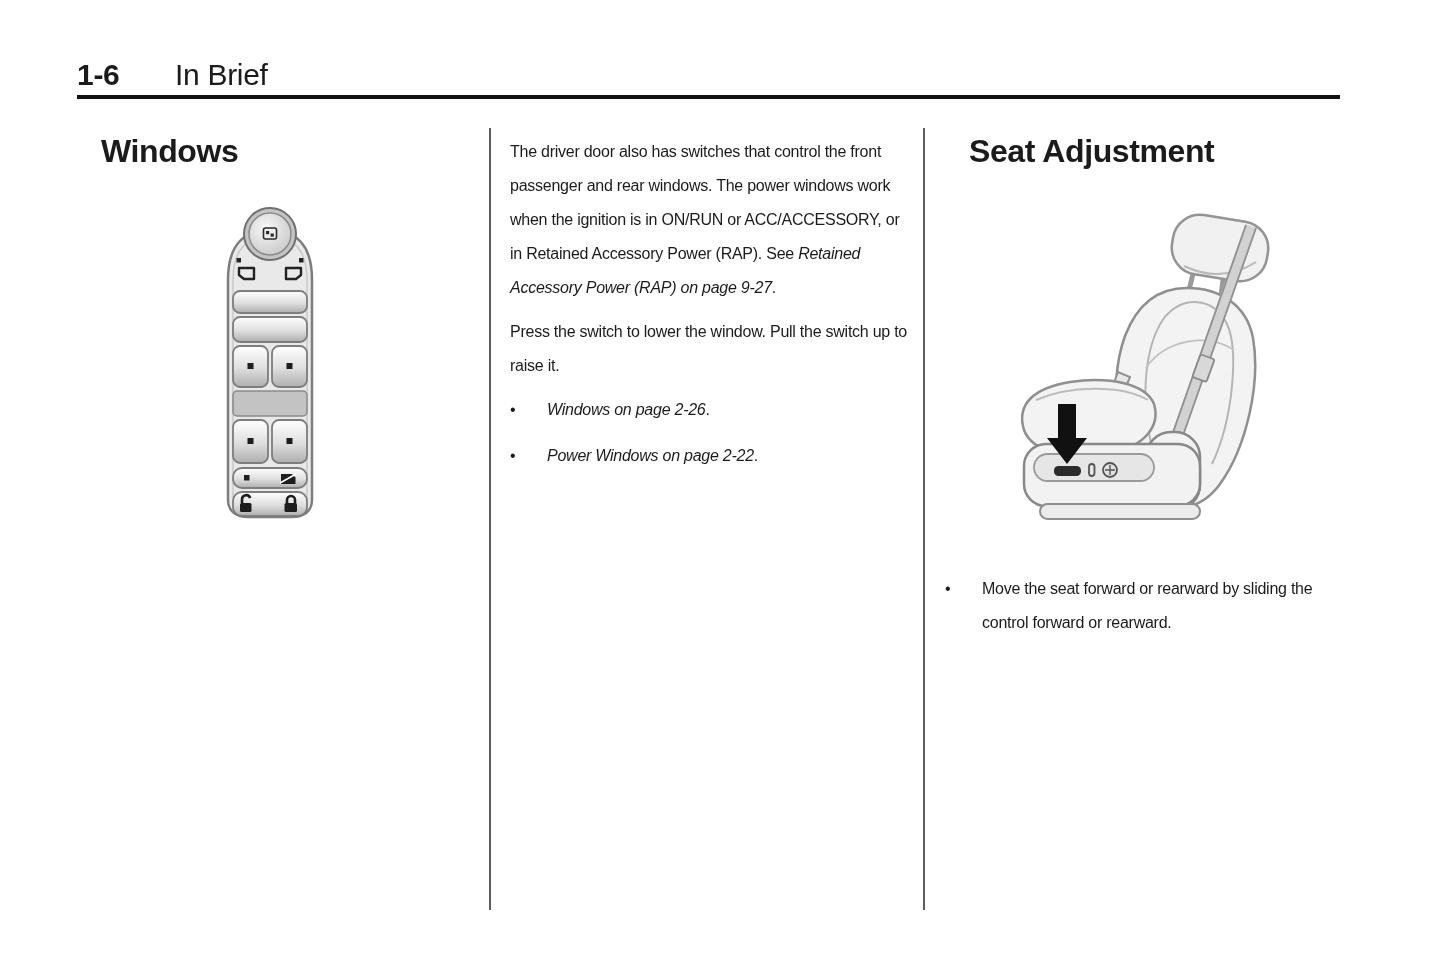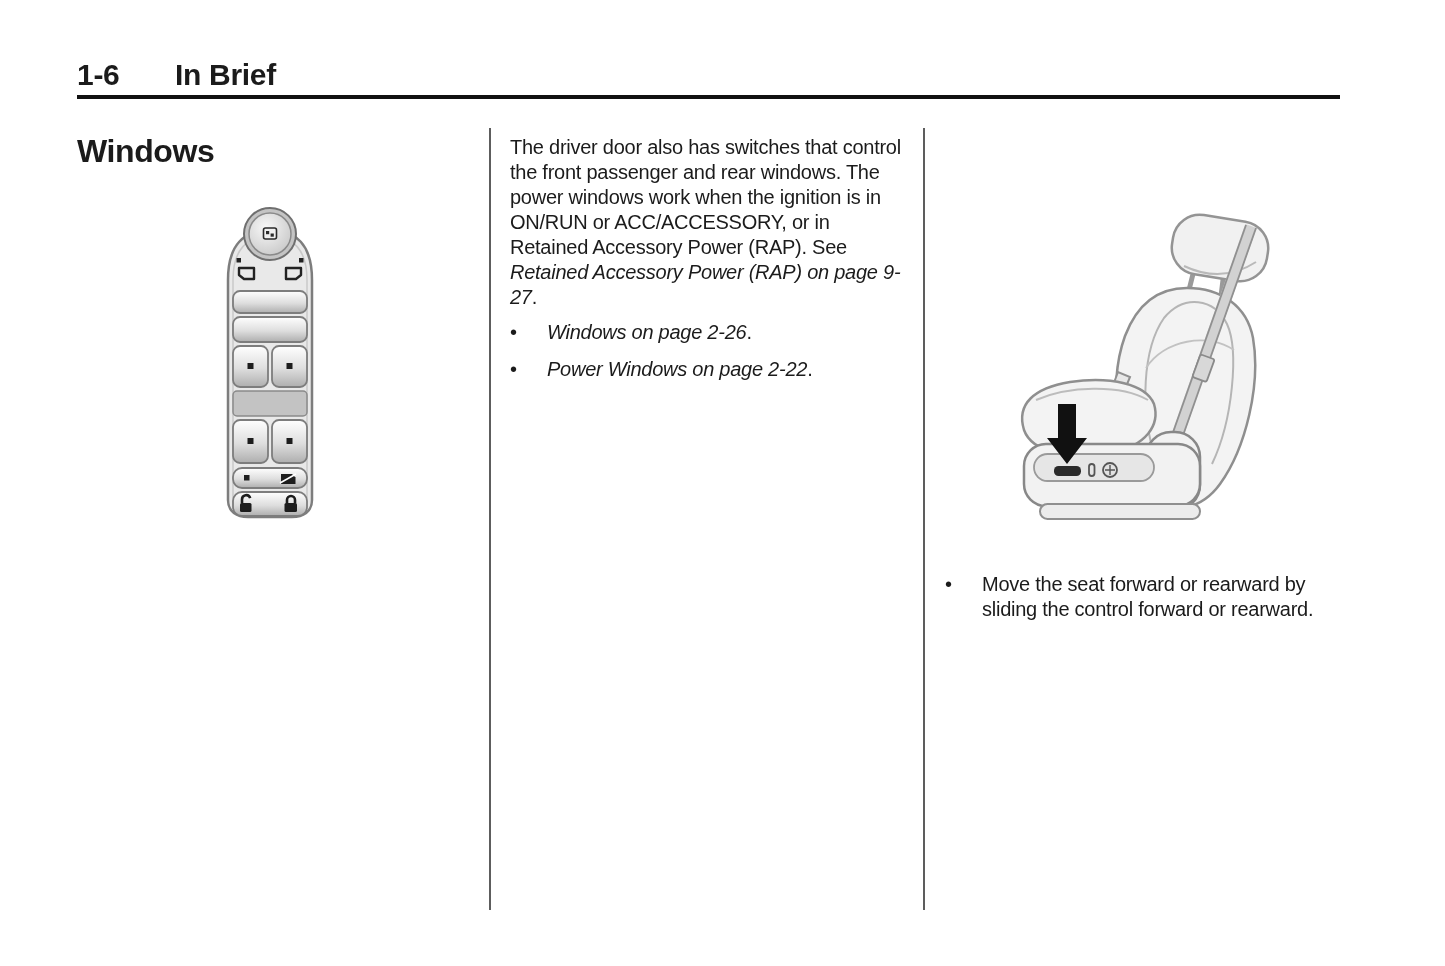--- a/index.html
+++ b/index.html
@@ -1,27 +1,27 @@
 <!DOCTYPE html>
 <html><head>
 <meta charset="utf-8">
 <style>
   html,body{margin:0;padding:0;background:#ffffff;}
   .page{
     position:relative;width:1445px;height:966px;background:#ffffff;
     font-family:"Liberation Sans",sans-serif;color:#1b1b1b;overflow:hidden;
   }
   .hdr-num{position:absolute;left:77px;top:58px;font-size:30px;font-weight:bold;letter-spacing:-0.3px;}
-  .hdr-title{position:absolute;left:175px;top:58px;font-size:30px;font-weight:bold;letter-spacing:-0.3px;}
+  .hdr-title{position:absolute;left:175px;top:58px;font-size:30px;font-weight:normal;letter-spacing:-0.3px;}
   .hdr-rule{position:absolute;left:77px;top:95px;width:1263px;height:4px;background:#111;}
   .col-sep{position:absolute;top:128px;width:2px;height:782px;background:#5d5d5d;}
   .sep-1{left:489px;}
   .sep-2{left:923px;}
-  .heading{position:absolute;font-size:32px;font-weight:bold;letter-spacing:-0.4px;white-space:nowrap;}
-  .body-text{font-size:20px;line-height:25px;letter-spacing:-0.25px;}
+  .heading{position:absolute;font-size:32px;font-weight:bold;letter-spacing:-0.4px;white-space:nowrap;margin-left:24px;}
+  .body-text{font-size:16px;line-height:34px;letter-spacing:-0.25px;}
   .caption{position:absolute;left:77px;top:534px;width:395px;}
   .col2{position:absolute;left:510px;top:135px;width:402px;}
   .col2 p{margin:0 0 10px 0;}
   .bullet-row{display:flex;margin:0 0 12px 0;}
   .bullet-marker{width:37px;flex:0 0 37px;}
   .bullet-body{flex:1;}
   .italic{font-style:italic;}
   .seat-intro{position:absolute;left:945px;top:534px;width:392px;}
   .seat-bullet{position:absolute;left:945px;top:572px;width:396px;}
   .illus{position:absolute;}
@@ -114,30 +114,32 @@
       <g>
         <path d="M62,297 v-3 a4,4 0 0 1 8,0 v3" fill="none" stroke="#1d1d1d" stroke-width="2.6"></path>
         <rect x="59.5" y="297" width="12.5" height="9" rx="1.5" fill="#1d1d1d"></rect>
       </g>
     </g>
   </svg>
 
 
   <div class="col2 body-text">
     <p><span>The driver door also has switches that control the front passenger and rear windows. The power windows work when the ignition is in ON/RUN or ACC/ACCESSORY, or in Retained Accessory Power (RAP). See </span><span class="italic">Retained Accessory Power (RAP) on page 9-27</span><span>.</span></p>
+    <p>Press the switch to lower the window. Pull the switch up to raise it.</p>
     <div class="bullet-row">
       <span class="bullet-marker">•</span>
       <span class="bullet-body"><span class="italic">Windows on page 2-26</span><span>.</span></span>
     </div>
     <div class="bullet-row">
       <span class="bullet-marker">•</span>
       <span class="bullet-body"><span class="italic">Power Windows on page 2-22</span><span>.</span></span>
     </div>
   </div>
 
+  <div class="heading" style="left:945px;top:133px;">Seat Adjustment</div>
 
   <svg class="illus seat-illus" viewBox="0 0 322 334">
 
     <path d="M205,76 L197,108 M236,74 L232,106" stroke="#9a9a9a" stroke-width="5" fill="none"></path>
 
     <g>
       <rect x="184" y="20" width="96" height="60" rx="27" transform="rotate(9 232 50)" fill="#f1f1f1" stroke="#949494" stroke-width="2.5"></rect>
       <path d="M196,68 q38,18 72,-4" fill="none" stroke="#b9b9b9" stroke-width="2"></path>
     </g>
 

